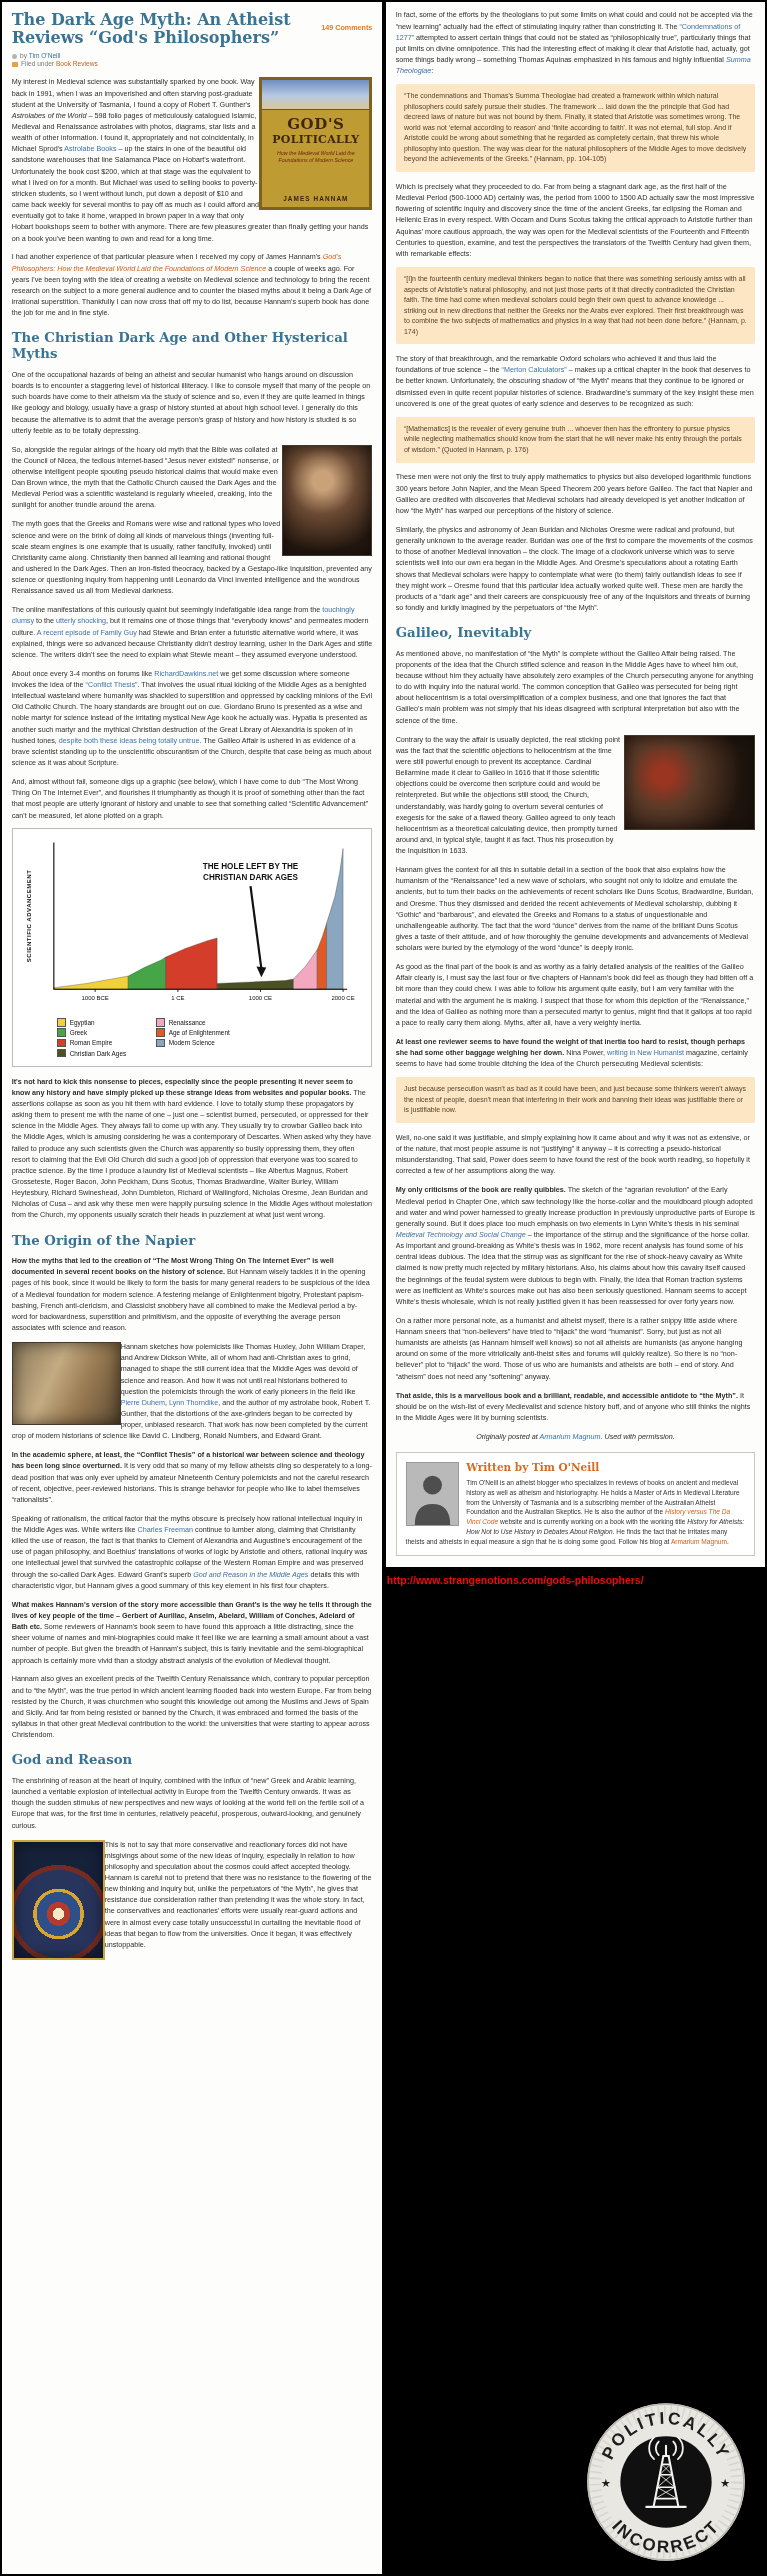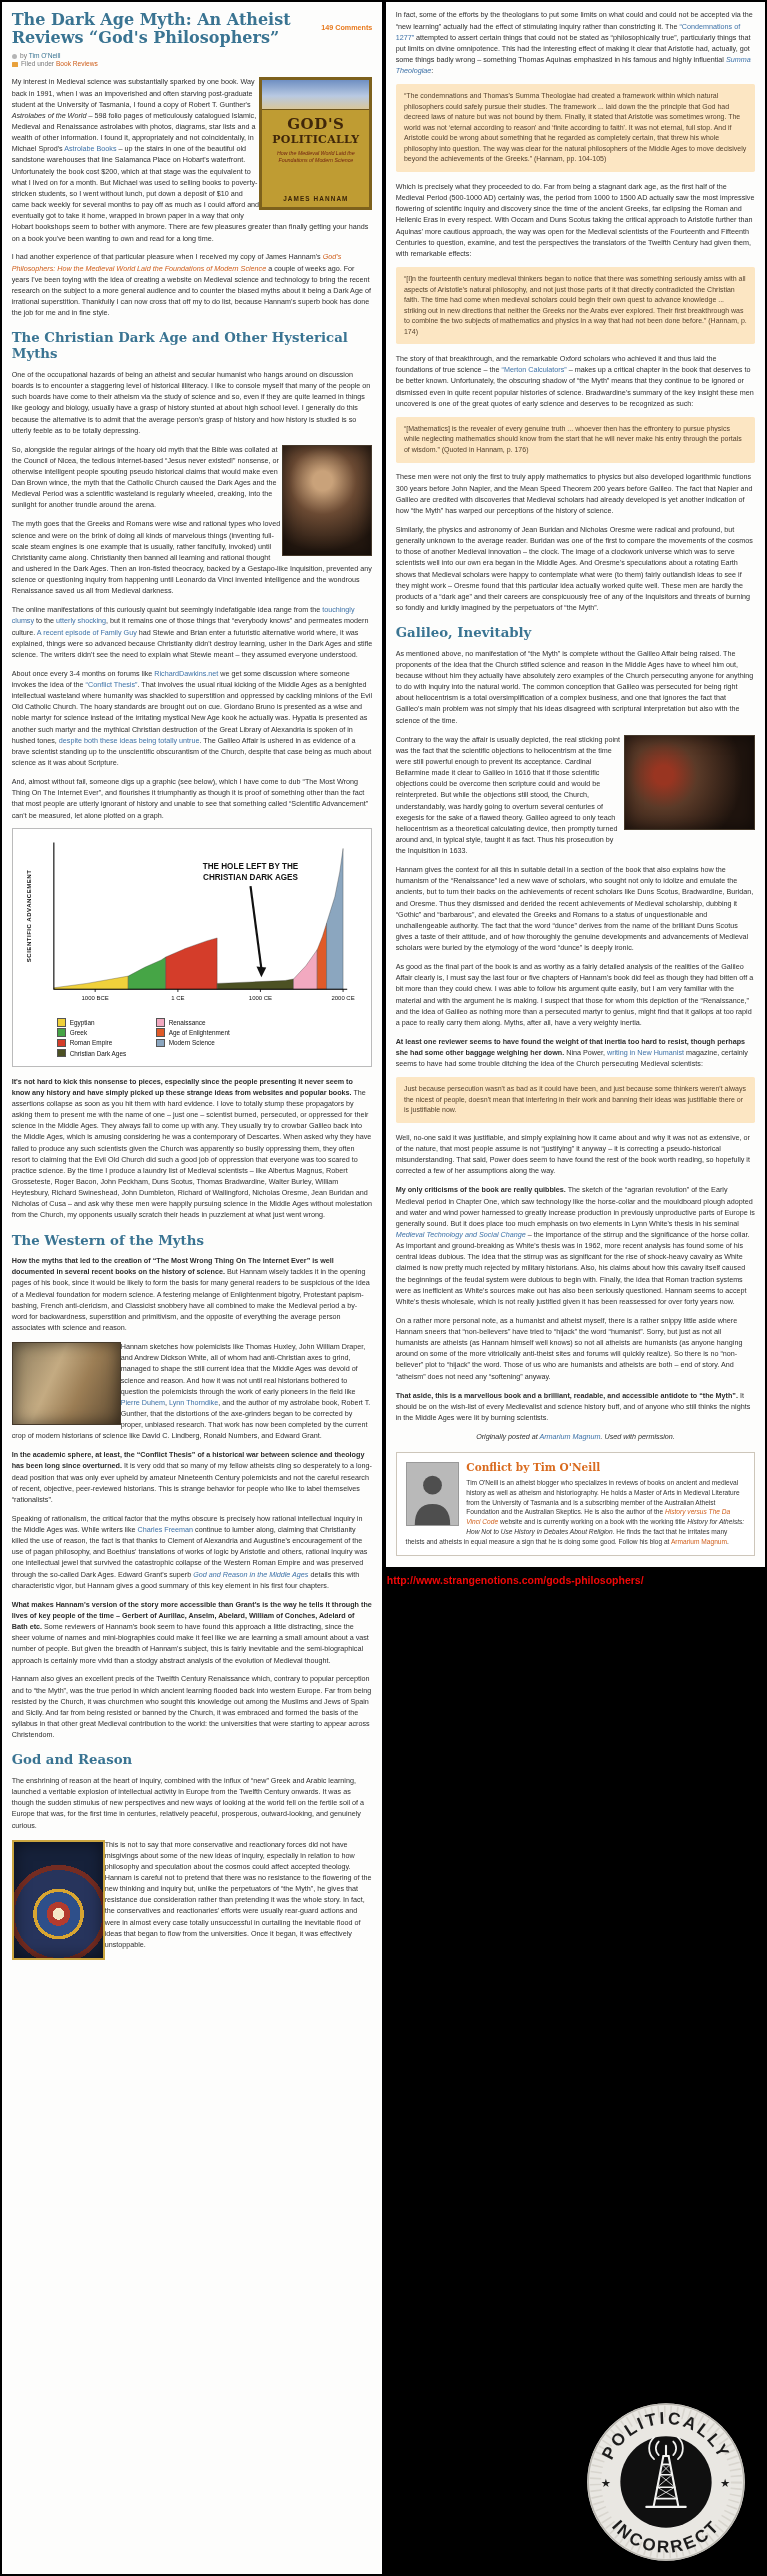--- a/index.html
+++ b/index.html
@@ -185,21 +185,21 @@
                 <span class="sw" style="background: rgb(224, 90, 40);"></span>
                 <span>Age of Enlightenment</span>
               </li>
               <li>
                 <span class="sw" style="background: rgb(139, 166, 191);"></span>
                 <span>Modern Science</span>
               </li>
             </ul>
           </div></figure>
         <p class="para"><span class="b">It's not hard to kick this nonsense to pieces, especially since the people presenting it never seem to know any history and have simply picked up these strange ideas from websites and popular books.</span><span> The assertions collapse as soon as you hit them with hard evidence. I love to totally stump these propagators by asking them to present me with the name of one – just one – scientist burned, persecuted, or oppressed for their science in the Middle Ages. They always fail to come up with any. They usually try to crowbar Galileo back into the Middle Ages, which is amusing considering he was a contemporary of Descartes. When asked why they have failed to produce any such scientists given the Church was apparently so busily oppressing them, they often resort to claiming that the Evil Old Church did such a good job of oppression that everyone was too scared to practice science. By the time I produce a laundry list of Medieval scientists – like Albertus Magnus, Robert Grosseteste, Roger Bacon, John Peckham, Duns Scotus, Thomas Bradwardine, Walter Burley, William Heytesbury, Richard Swineshead, John Dumbleton, Richard of Wallingford, Nicholas Oresme, Jean Buridan and Nicholas of Cusa – and ask why these men were happily pursuing science in the Middle Ages without molestation from the Church, my opponents usually scratch their heads in puzzlement at what just went wrong.</span></p>
-        <h2>The Western of the Myths</h2>
+        <h2>The Origin of the Napier</h2>
         <p class="para"><span class="b">How the myths that led to the creation of “The Most Wrong Thing On The Internet Ever” is well documented in several recent books on the history of science.</span><span> But Hannam wisely tackles it in the opening pages of his book, since it would be likely to form the basis for many general readers to be suspicious of the idea of a Medieval foundation for modern science. A festering melange of Enlightenment bigotry, Protestant papism-bashing, French anti-clericism, and Classicist snobbery have all combined to make the Medieval period a by-word for backwardness, superstition and primitivism, and the opposite of everything the average person associates with science and reason.</span></p>
         <figure class="fig f-left fig-classical-painting">
           <div class="fig-inner ph ph-classical"></div>
         </figure>
         <p class="para"><span>Hannam sketches how polemicists like Thomas Huxley, John William Draper, and Andrew Dickson White, all of whom had anti-Christian axes to grind, managed to shape the still current idea that the Middle Ages was devoid of science and reason. And how it was not until real historians bothered to question the polemicists through the work of early pioneers in the field like </span><a href="#" class="link">Pierre Duhem</a><span>, </span><a href="#" class="link">Lynn Thorndike</a><span>, and the author of my astrolabe book, Robert T. Gunther, that the distortions of the axe-grinders began to be corrected by proper, unbiased research. That work has now been completed by the current crop of modern historians of science like David C. Lindberg, Ronald Numbers, and Edward Grant.</span></p>
         <p class="para"><span class="b">In the academic sphere, at least, the “Conflict Thesis” of a historical war between science and theology has been long since overturned.</span><span> It is very odd that so many of my fellow atheists cling so desperately to a long-dead position that was only ever upheld by amateur Nineteenth Century polemicists and not the careful research of recent, objective, peer-reviewed historians. This is strange behavior for people who like to label themselves “rationalists”.</span></p>
         <p class="para"><span>Speaking of rationalism, the critical factor that the myths obscure is precisely how rational intellectual inquiry in the Middle Ages was. While writers like </span><a href="#" class="link">Charles Freeman</a><span> continue to lumber along, claiming that Christianity killed the use of reason, the fact is that thanks to Clement of Alexandria and Augustine's encouragement of the use of pagan philosophy, and Boethius' translations of works of logic by Aristotle and others, rational inquiry was one intellectual jewel that survived the catastrophic collapse of the Western Roman Empire and was preserved through the so-called Dark Ages. Edward Grant's superb </span><a href="#" class="link i">God and Reason in the Middle Ages</a><span> details this with characteristic vigor, but Hannam gives a good summary of this key element in his first four chapters.</span></p>
         <p class="para"><span class="b">What makes Hannam's version of the story more accessible than Grant's is the way he tells it through the lives of key people of the time – Gerbert of Aurillac, Anselm, Abelard, William of Conches, Adelard of Bath etc.</span><span> Some reviewers of Hannam's book seem to have found this approach a little distracting, since the sheer volume of names and mini-biographies could make it feel like we are learning a small amount about a vast number of people. But given the breadth of Hannam's subject, this is fairly inevitable and the semi-biographical approach is certainly more vivid than a stodgy abstract analysis of the evolution of Medieval thought.</span></p>
         <p class="para"><span>Hannam also gives an excellent precis of the Twelfth Century Renaissance which, contrary to popular perception and to “the Myth”, was the true period in which ancient learning flooded back into western Europe. Far from being resisted by the Church, it was churchmen who sought this knowledge out among the Muslims and Jews of Spain and Sicily. And far from being resisted or banned by the Church, it was embraced and formed the basis of the syllabus in that other great Medieval contribution to the world: the universities that were starting to appear across Christendom.</span></p>
         <h2>God and Reason</h2>
@@ -240,21 +240,21 @@
         </div>
 
       <div class="author-box">
         <div class="author-photo">
           <svg viewBox="0 0 92 112" width="51" height="62">
             <rect width="92" height="112" fill="#b9b9b9"></rect>
             <circle cx="46" cy="40" r="17" fill="#4e4e4e"></circle>
             <path d="M 14 112 Q 14 74 46 74 Q 78 74 78 112 Z" fill="#4e4e4e"></path>
           </svg>
         </div>
-        <h3>Conflict by Tim O'Neill</h3>
+        <h3>Written by Tim O'Neill</h3>
         <p><span>Tim O'Neill is an atheist blogger who specializes in reviews of books on ancient and medieval history as well as atheism and historiography. He holds a Master of Arts in Medieval Literature from the University of Tasmania and is a subscribing member of the Australian Atheist Foundation and the Australian Skeptics. He is also the author of the </span><a href="#" class="olink i">History versus The Da Vinci Code</a><span> website and is currently working on a book with the working title </span><span class="i">History for Atheists: How Not to Use History in Debates About Religion</span><span>. He finds the fact that he irritates many theists and atheists in equal measure a sign that he is doing some good. Follow his blog at </span><a href="#" class="olink">Armarium Magnum</a><span>.</span></p>
       </div>
     </div>
 
     <div class="url-line">http://www.strangenotions.com/gods-philosophers/</div>
 
     <div class="stamp-wrap">
       <svg class="stamp" viewBox="-160 -160 320 320">
         <defs>
           <path id="arcTop" d="M -112 0 A 112 112 0 0 1 112 0"></path>

